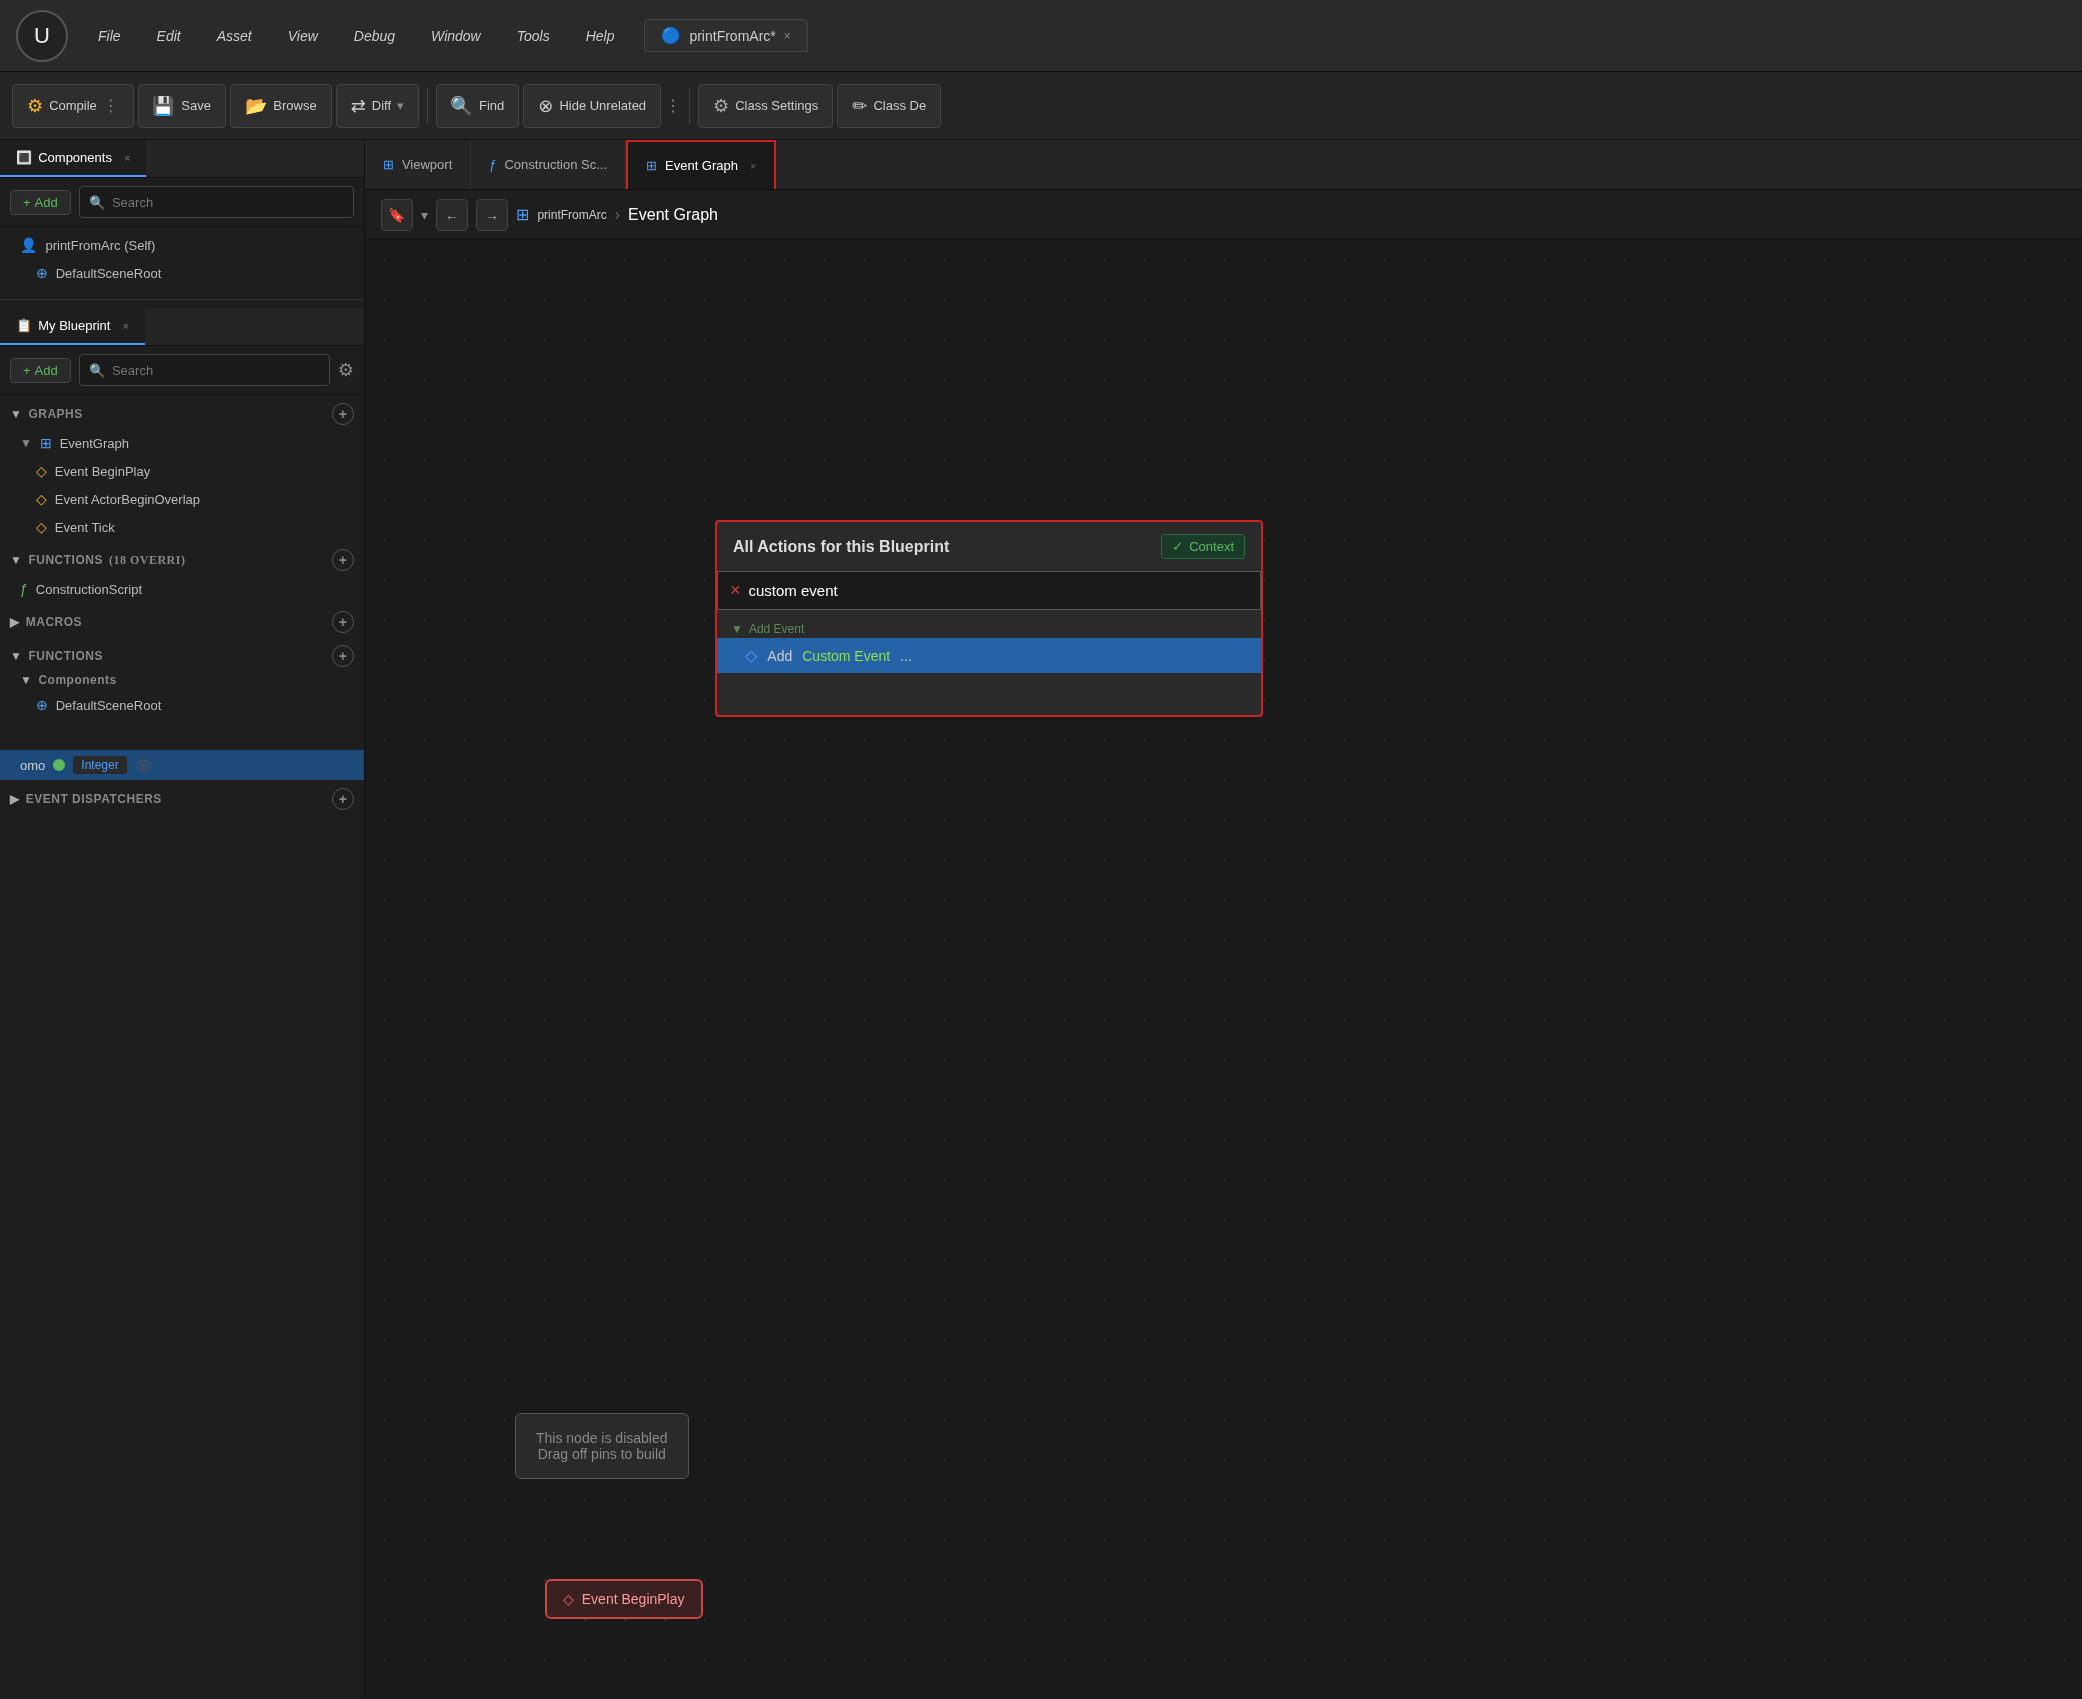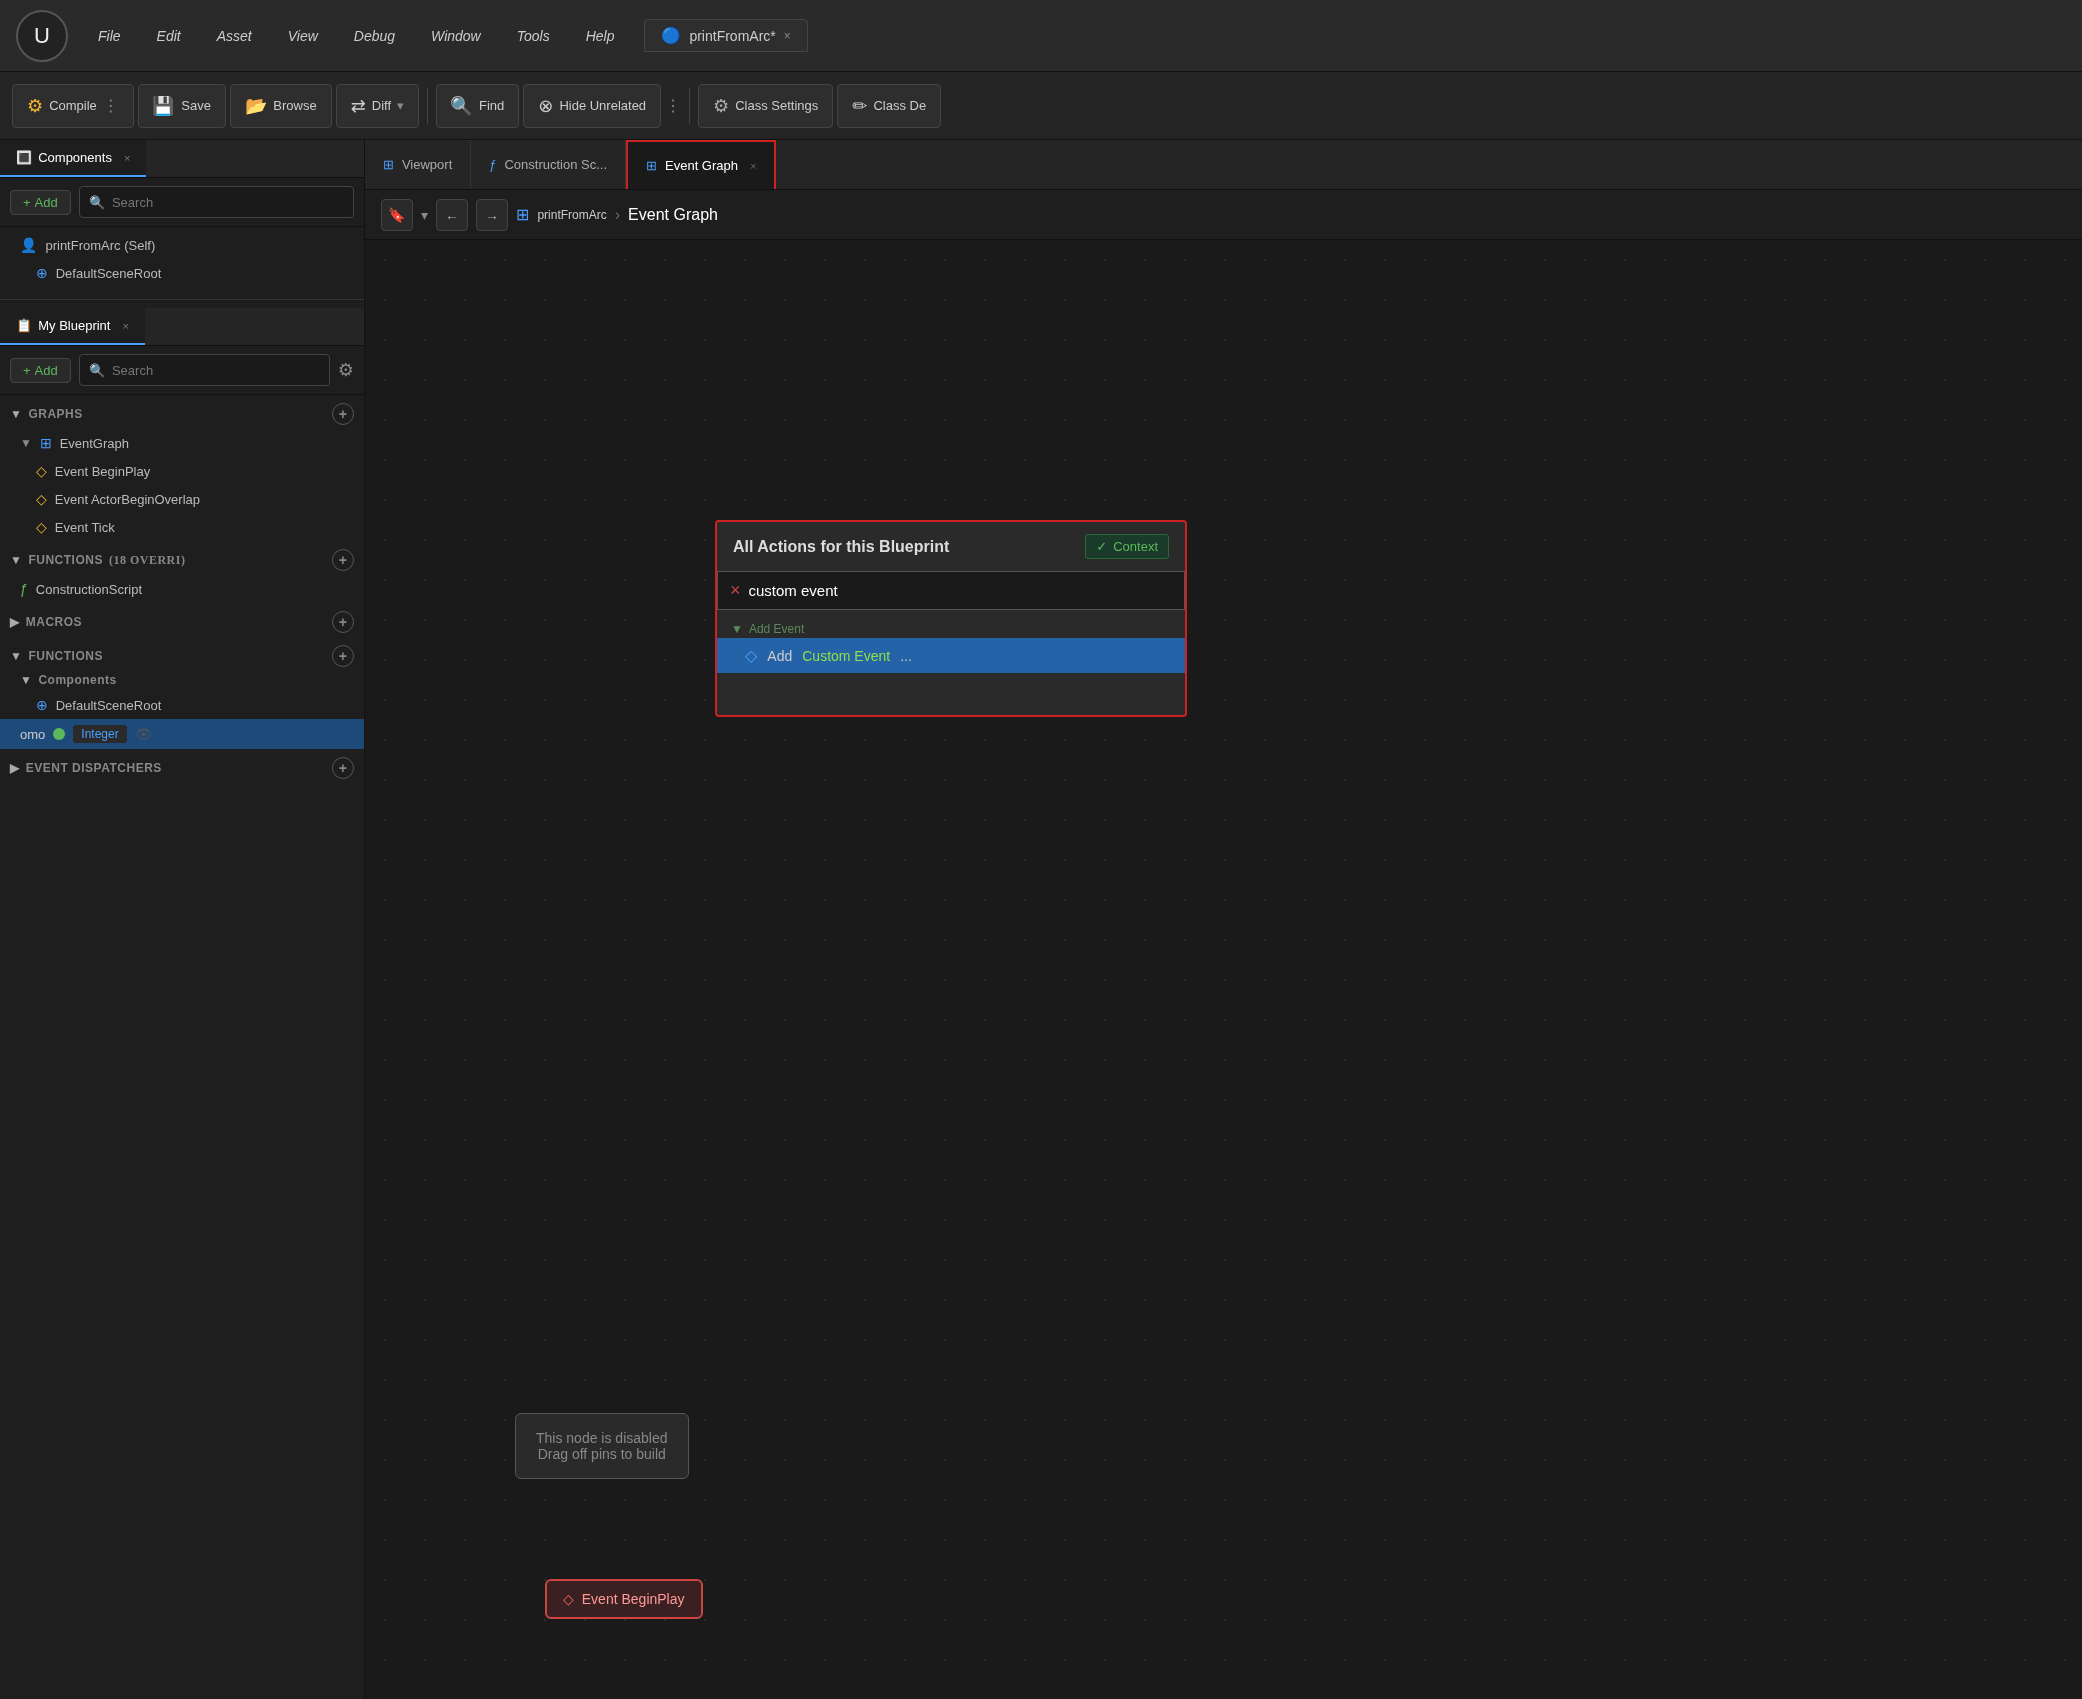--- a/index.html
+++ b/index.html
@@ -44,21 +44,21 @@
     .tree-item .item-icon.blue { color: #4a9eff; }
     .tree-item .item-icon.green { color: #5cb85c; }
     .tree-item .item-icon.yellow { color: #f0b432; }
     .tree-indent { padding-left: 36px; }
 
     .section-header { padding: 8px 10px 4px 10px; display: flex; align-items: center; justify-content: space-between; color: #888; font-size: 12px; font-weight: bold; letter-spacing: 0.5px; }
     .section-header .section-title { display: flex; align-items: center; gap: 6px; }
     .add-circle { width: 22px; height: 22px; border-radius: 50%; border: 1px solid #555; display: flex; align-items: center; justify-content: center; color: #888; font-size: 14px; cursor: pointer; }
 
     .variable-row { padding: 6px 10px; display: flex; align-items: center; gap: 8px; cursor: pointer; }
-    .variable-row.selected { background: #1e4a7a; }
+    .variable-row.selected { background: #1e4a7a; margin-top: 31px; }
     .var-type { color: #4a9eff; font-size: 12px; background: #2a2a2a; padding: 2px 8px; border-radius: 3px; }
     .var-dot { width: 12px; height: 12px; border-radius: 50%; background: #5cb85c; }
     .eye-icon { color: #555; font-size: 14px; cursor: pointer; }
 
     
     .center-area { flex: 1; display: flex; flex-direction: column; background: #1a1a1a; }
     .editor-tabs { display: flex; background: #252525; border-bottom: 1px solid #111; align-items: center; height: 50px; }
     .editor-tab { padding: 0 18px; height: 100%; display: flex; align-items: center; gap: 8px; color: #aaa; font-size: 13px; cursor: pointer; border-right: 1px solid #333; }
     .editor-tab.active { background: #1a1a1a; color: #fff; border-bottom: 2px solid #e05252; }
     .editor-tab-close { color: #666; font-size: 11px; margin-left: 4px; }
@@ -70,21 +70,21 @@
     .breadcrumb-text { color: #ccc; font-size: 12px; }
     .breadcrumb-sep { color: #666; font-size: 16px; }
     .breadcrumb-current { color: #fff; font-size: 16px; }
     .breadcrumb-icon { color: #4a9eff; font-size: 16px; }
 
     
     .canvas { flex: 1; position: relative; overflow: hidden; }
     .canvas-bg { width: 100%; height: 100%; background-color: #1a1a1a; background-image: radial-gradient(circle, #2a2a2a 1px, transparent 1px); background-size: 40px 40px; }
 
     
-    .popup { position: absolute; top: 280px; left: 350px; width: 472px; background: #2a2a2a; border: 2px solid #cc2222; border-radius: 4px; z-index: 10; }
+    .popup { position: absolute; top: 280px; left: 350px; width: 548px; background: #2a2a2a; border: 2px solid #cc2222; border-radius: 4px; z-index: 10; }
     .popup-header { padding: 12px 16px; display: flex; align-items: center; justify-content: space-between; }
     .popup-title { color: #ddd; font-size: 16px; font-weight: bold; }
     .popup-context { display: flex; align-items: center; gap: 6px; color: #5cb85c; font-size: 13px; background: #1a3a2a; border: 1px solid #2a6a3a; border-radius: 3px; padding: 4px 10px; }
     .popup-search { background: #1a1a1a; border: 1px solid #555; padding: 8px 12px; display: flex; align-items: center; gap: 8px; }
     .popup-search input { background: transparent; border: none; outline: none; color: #fff; font-size: 15px; flex: 1; }
     .clear-btn { color: #cc4444; font-size: 18px; cursor: pointer; background: none; border: none; }
     .popup-results { padding: 6px 0; }
     .result-section { padding: 6px 14px 2px 14px; color: #5a8a5a; font-size: 12px; display: flex; align-items: center; gap: 6px; }
     .result-item { padding: 8px 14px 8px 28px; display: flex; align-items: center; gap: 10px; color: #ccc; font-size: 14px; cursor: pointer; background: #2563a8; }
     .result-icon { color: #4a9eff; font-size: 16px; }

